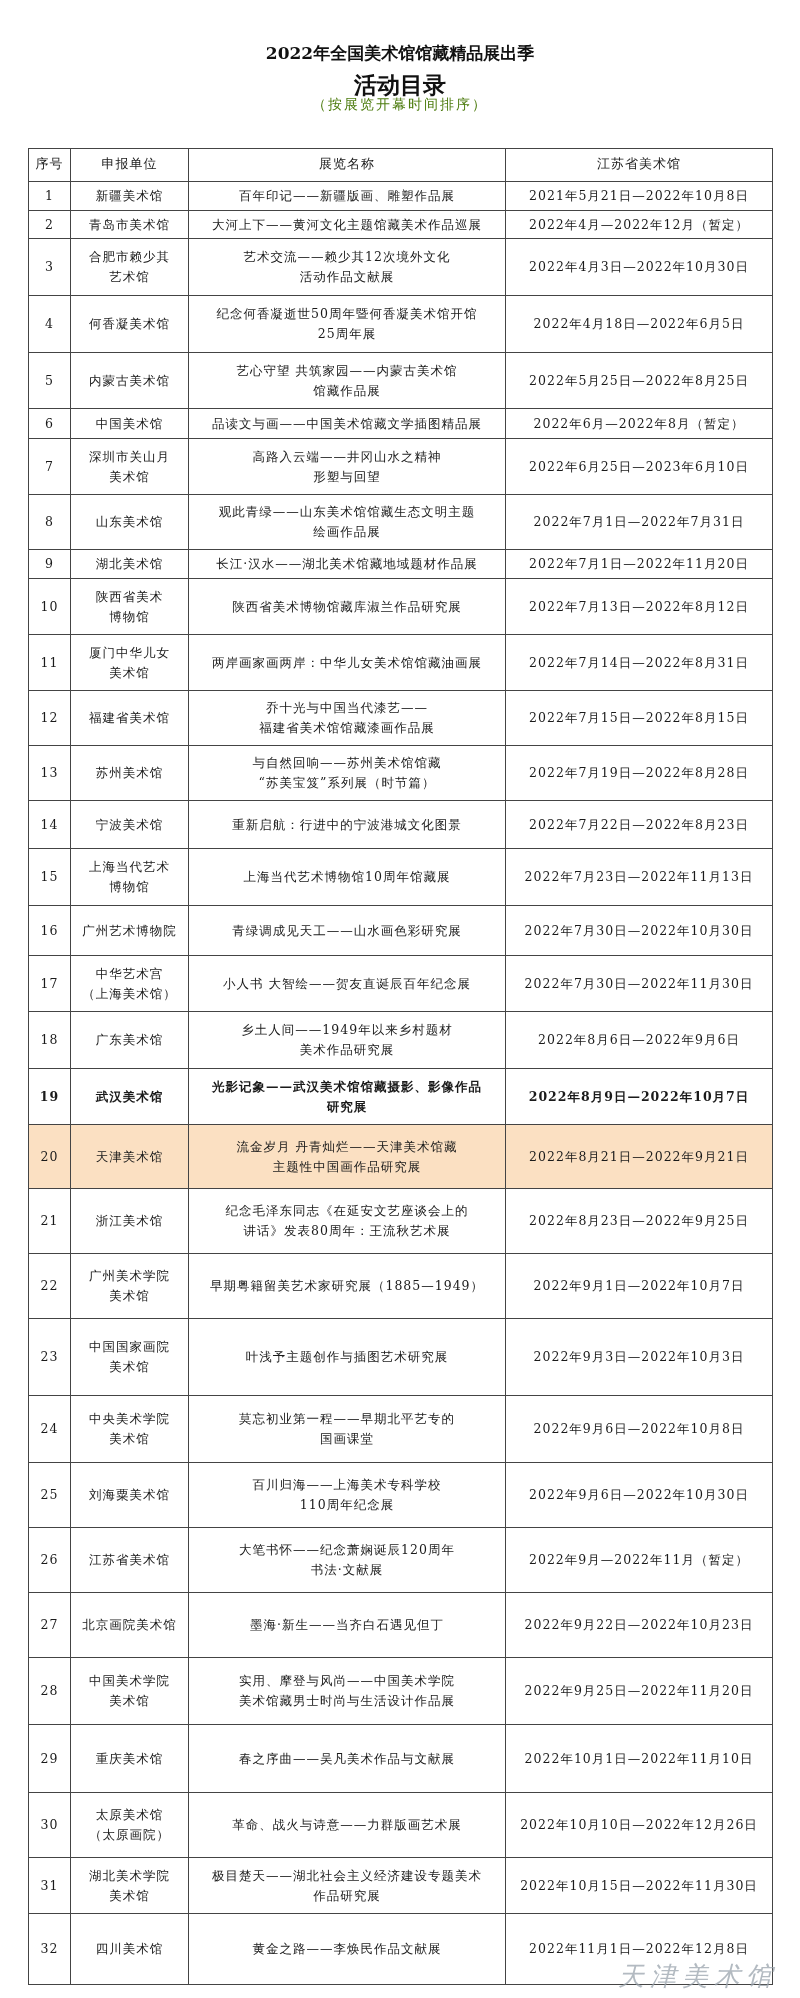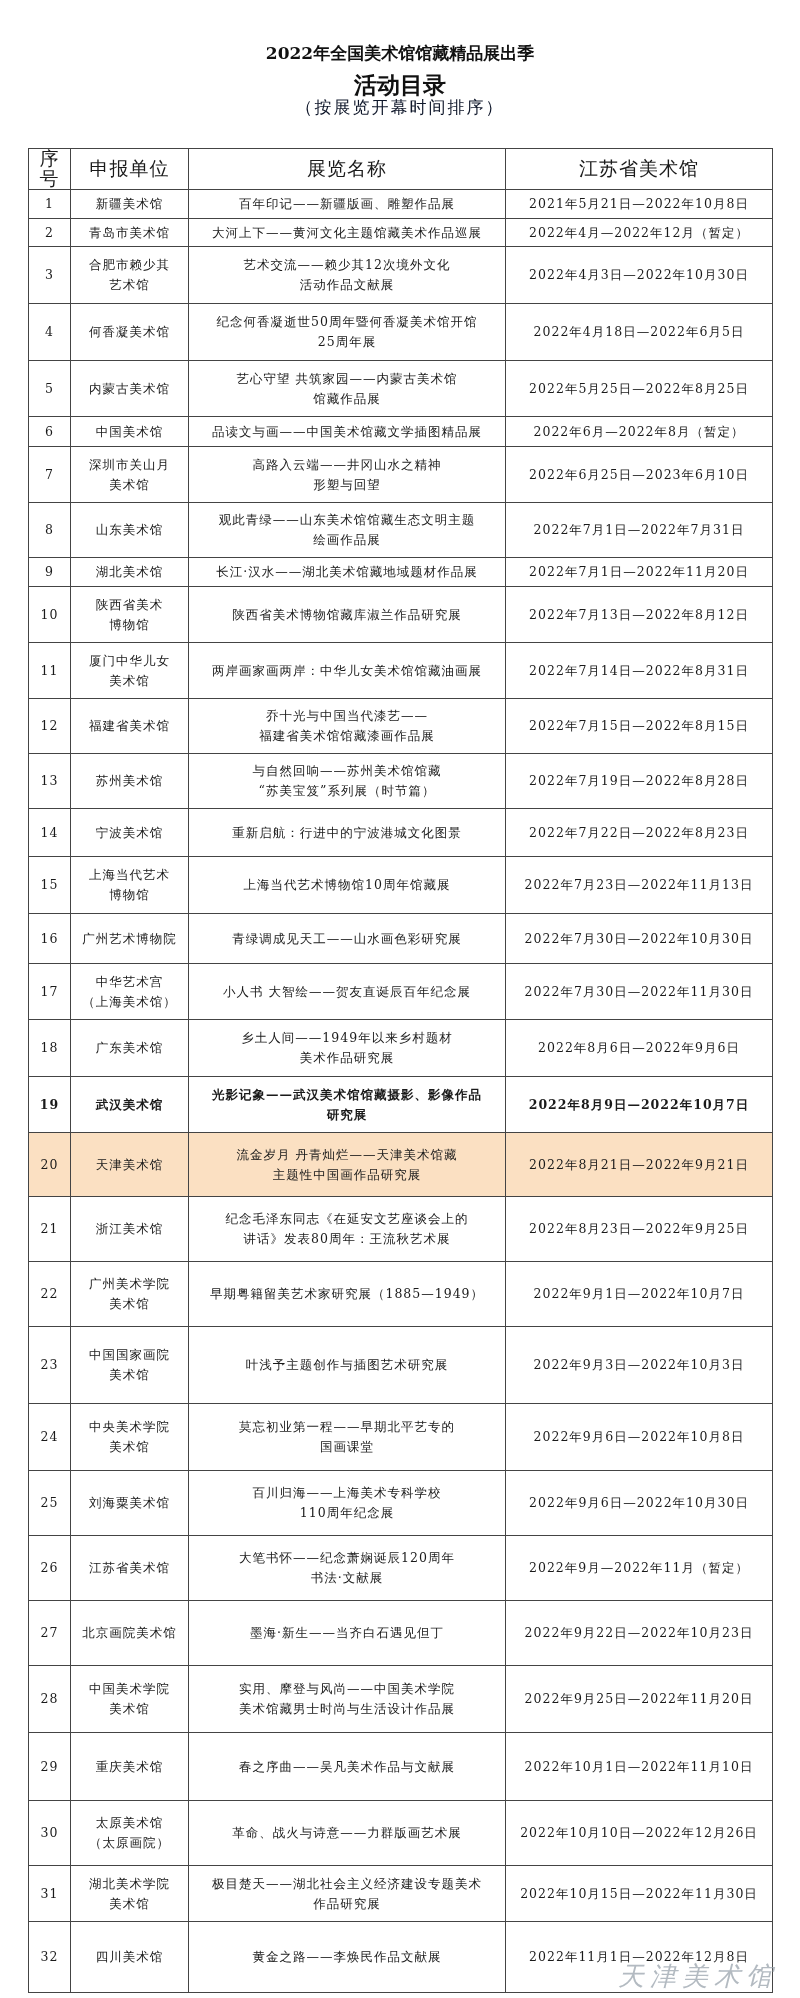--- a/index.html
+++ b/index.html
@@ -3,26 +3,26 @@
 <meta charset="utf-8">
 <style>
   html, body { margin: 0; padding: 0; background: #ffffff; }
   body { width: 800px; height: 1998px; position: relative; overflow: hidden;
          font-family: "DejaVu Serif", "Liberation Serif", serif; color: #1a1a1a; }
   .title { position: absolute; left: 0; width: 800px; text-align: center; font-weight: bold;
            font-family: "DejaVu Serif", serif; color: #111; }
   .title1 { top: 42px; font-size: 17px; letter-spacing: 0px; }
   .title2 { top: 70px; font-size: 23px; }
   .subtitle { position: absolute; top: 96px; left: 0; width: 800px; text-align: center;
-              font-size: 17px; color: #0f172a; letter-spacing: 2px; }
+              font-size: 14px; color: #4d7c0f; letter-spacing: 2px; }
   table.catalog { position: absolute; top: 148px; left: 28px; width: 744px;
                   border-collapse: collapse; table-layout: fixed; font-size: 12.5px; }
   table.catalog th, table.catalog td { border: 1px solid #444; text-align: center; vertical-align: middle;
                   padding: 0 4px; line-height: 20px; letter-spacing: 1px; }
-  table.catalog th { font-family: Liberation Sans, sans-serif; font-weight: normal; font-size: 19px; height: 32px; }
+  table.catalog th { font-family: Liberation Mono, monospace; font-weight: normal; font-size: 13px; height: 32px; }
   col.c-no { width: 42px; } col.c-org { width: 118px; } col.c-name { width: 317px; } col.c-date { width: 267px; }
   td.no { letter-spacing: 0; }
   td.date { white-space: nowrap; letter-spacing: 0.5px; }
   td.name, td.org { white-space: pre-line; }
   tr.hl td { background: #fbe0c2; }
   .watermark { position: absolute; right: 22px; bottom: 4px; font-size: 26px; color: #9aa4ad;
                font-style: italic; letter-spacing: 6px; opacity: 0.75; font-family: "DejaVu Serif", serif; }
 </style>
 </head>
 <body>

